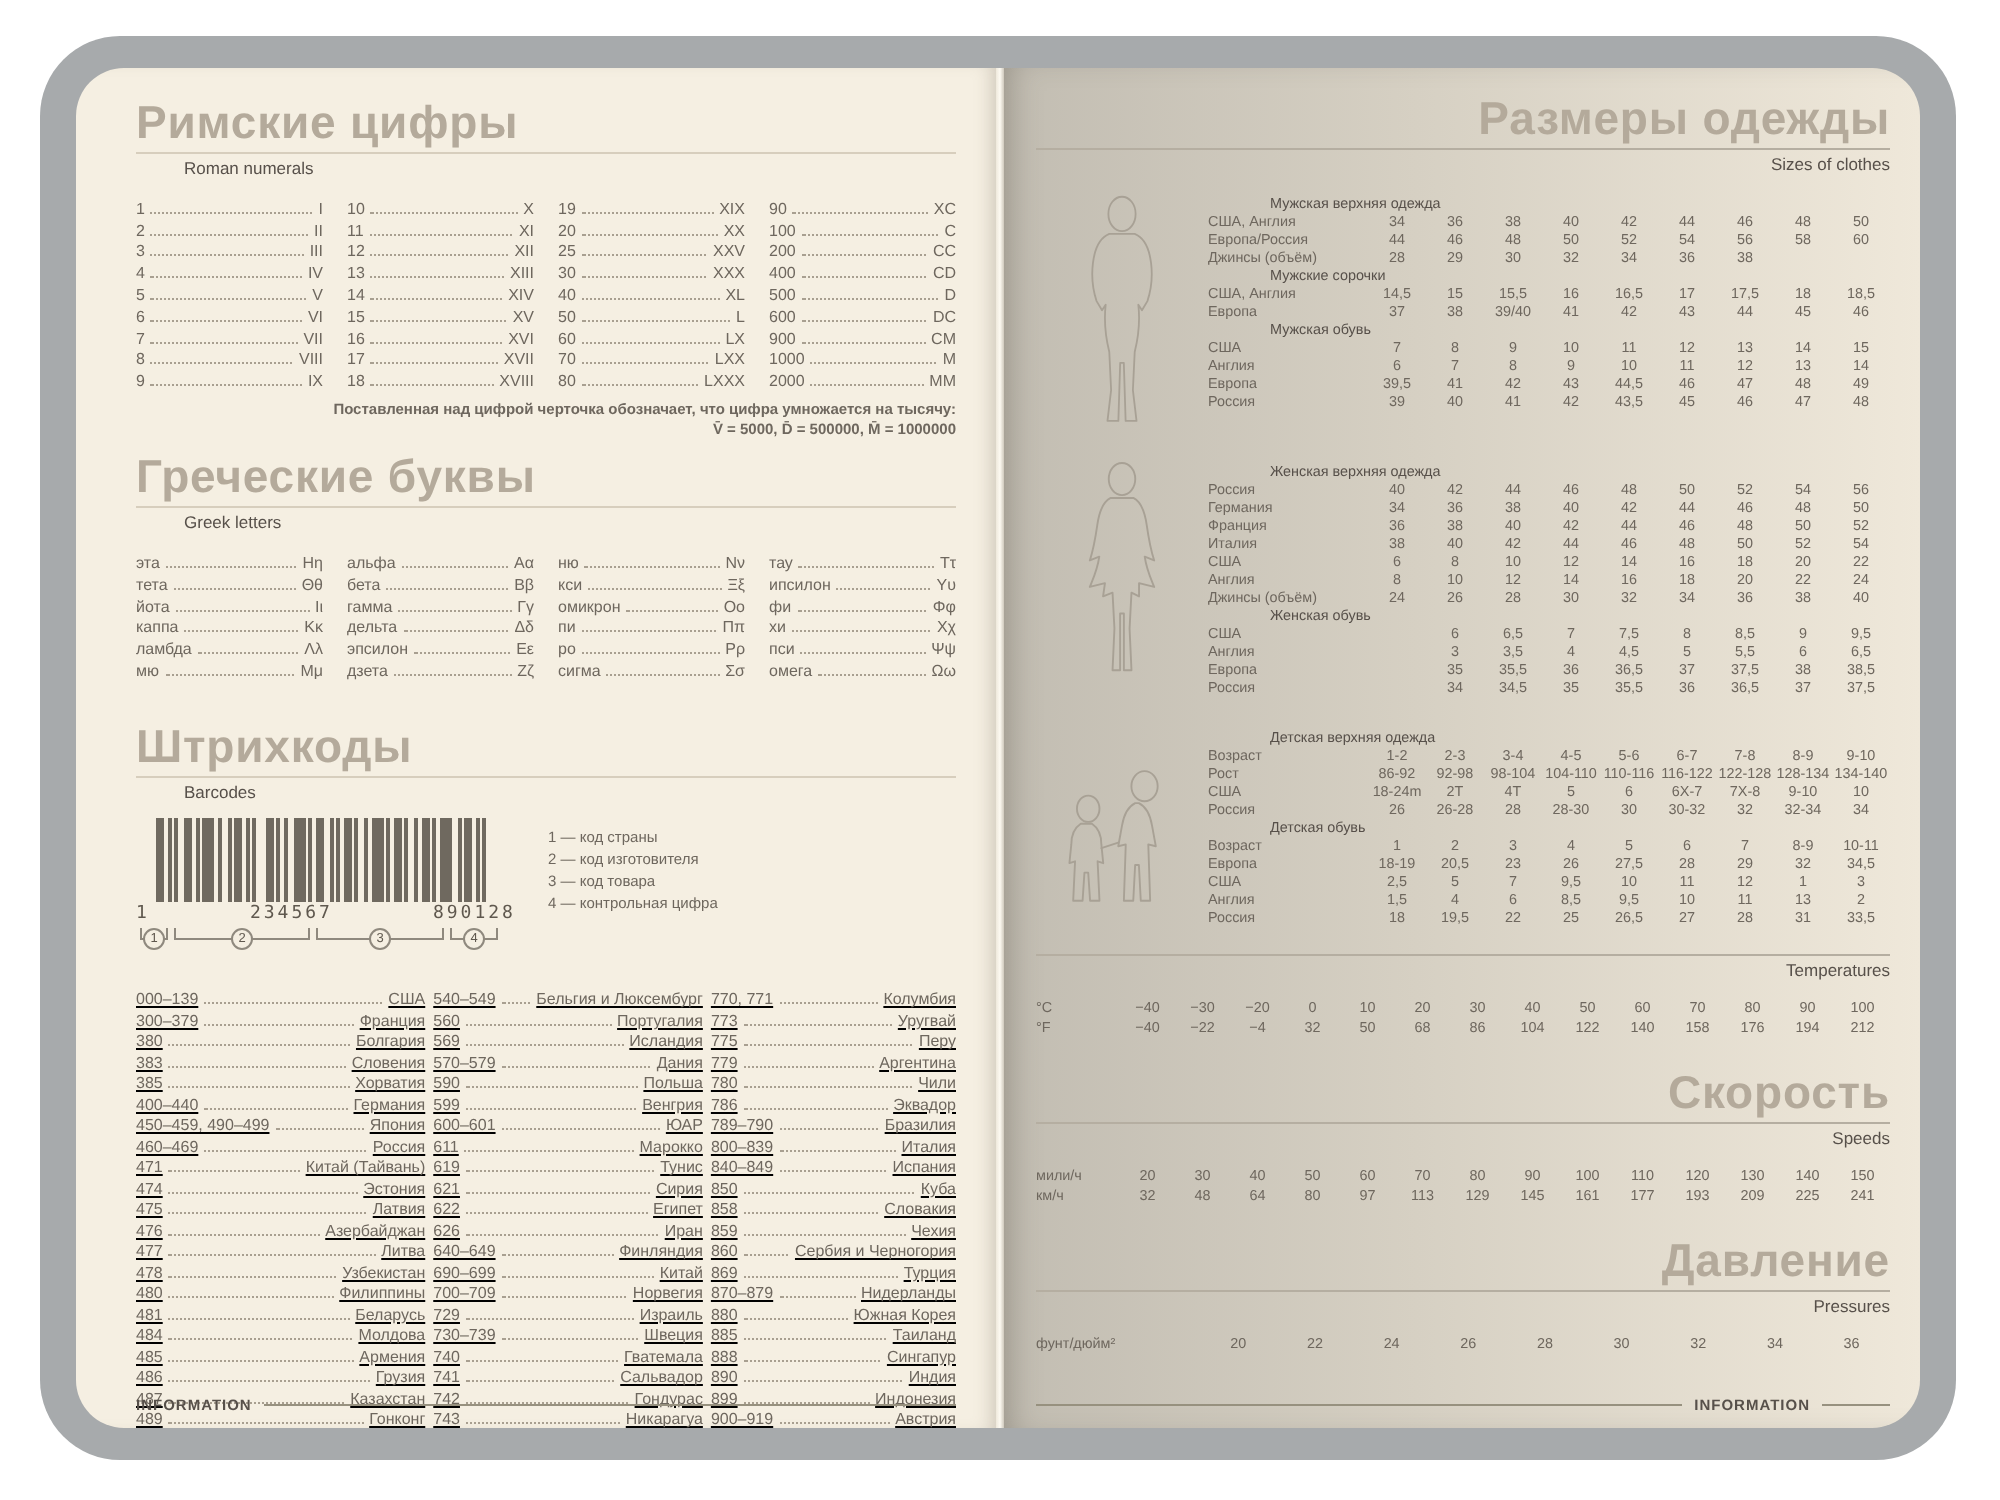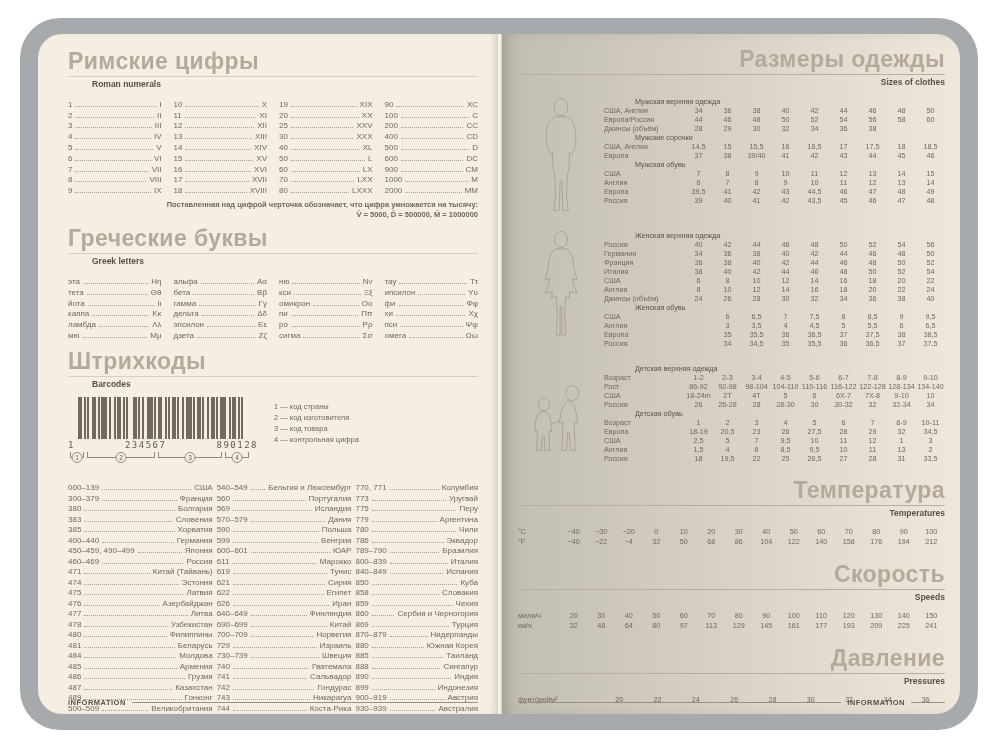--- a/index.html
+++ b/index.html
@@ -9,21 +9,21 @@
   .pages { position:absolute; left:38px; top:34px; width:922px; height:680px; border-radius:24px; overflow:hidden; display:flex; }
   .page { position:relative; height:100%; }
   .page-left { width:460px; background:#f5efe2; padding:14px 20px 18px 30px; box-shadow:inset -7px 0 9px -5px rgba(110,100,85,.28); }
   .page-edge { width:4px; background:linear-gradient(90deg,#efe9dc,#fdfaf2,#cfc9bd); }
   .page-right { width:458px; background:linear-gradient(90deg,#c2bdb2 0%,#d6d0c3 45%,#efe8da 100%); padding:12px 15px 18px 16px; box-shadow:inset 10px 0 16px -8px rgba(85,80,70,.4); }
 
   
   .sec-title { font-size:23px; line-height:26px; color:#b4aa9b; letter-spacing:.4px; font-weight:700; }
   .sec-rule { border-top:1px solid #d7cebd; margin:2px 0 2px; }
   .page-right .sec-rule { border-top-color:#b5aea1; }
-  .sec-sub { font-size:8.5px; font-weight:bold; color:#57504a;padding-left:24px; }
+  .sec-sub { font-size:8.5px; font-weight:normal; color:#57504a;padding-left:24px; }
   .tr { text-align:right; }
 
   
   .leader-grid { display:flex; gap:12px; margin-top:9px; }
   .leader-col { flex:1; min-width:0; }
   .lrow { display:flex; align-items:flex-end; height:10.8px; font-size:8px; color:#6e675e; white-space:nowrap; }
   .ll { flex:0 0 auto; }
   .ldots { flex:1 1 auto; border-bottom:1px dotted #a89f90; margin:0 3px 2px; min-width:4px; }
   .lv { flex:0 0 auto; }
   .note { margin-top:5px; font-size:7.5px; line-height:9.5px; color:#6e675e; text-align:right;font-weight:bold; }
@@ -32,21 +32,21 @@
   .bc-wrap { display:flex; margin-top:8px; height:76px; }
   .bc-block { width:190px; position:relative; }
   .bars { display:flex; height:42px; align-items:stretch; padding-left:10px; }
   .bars i { display:block; background:#6f695f; height:100%; }
   .bc-digits { display:flex; justify-content:space-between; width:190px; font-family:"DejaVu Sans Mono", monospace; font-size:9px; color:#5f584e; margin-top:1px; letter-spacing:1.5px; }
   .bc-groups { display:flex; gap:3px; margin-top:2px; padding-left:2px; }
   .bgroup { position:relative; height:6px; border-left:1px solid #8f897e; border-right:1px solid #8f897e; border-bottom:1px solid #8f897e; }
   .bnum { position:absolute; left:50%; bottom:-6px; transform:translateX(-50%); width:11px; height:11px; border:1px solid #8f897e; border-radius:50%; background:#f5efe2; font-size:6.5px; line-height:9px; text-align:center; color:#5f584e; }
   .bc-legend { margin-left:16px; padding-top:4px; font-size:7.5px; line-height:11px; color:#6e675e; }
 
-  .countries { display:flex; gap:4px; margin-top:9px; }
+  .countries { display:flex; gap:4px; margin-top:9px;text-decoration:underline; }
   .countries .c1 { flex:1.18; } .countries .c2 { flex:1.1; } .countries .c3 { flex:1; }
   .countries .lrow { height:10.5px; }
 
   
   .pfooter { position:absolute; left:30px; right:20px; bottom:7px; display:flex; align-items:center; gap:6px; font-size:7.5px; font-weight:bold; letter-spacing:.5px; color:#57504a; }
   .page-right .pfooter { left:16px; right:15px; }
   .fline { flex:1; border-top:1px solid #97917f; }
   .fline-short { width:34px; border-top:1px solid #97917f; }
 
   
@@ -403,21 +403,21 @@
               </div>
               <div class="lrow">
                 <span class="ll">омега</span>
                 <span class="ldots"></span>
                 <span class="lv">Ωω</span>
               </div>
             </div>
         </div>
       </div>
 
-      <div style="margin-top:8px;">
+      <div style="margin-top:20px;">
         <div class="sec-title">Штрихкоды</div>
         <div class="sec-rule"></div>
         <div class="sec-sub">Barcodes</div>
         <div class="bc-wrap">
           <div class="bc-block">
             <div class="bars">
                 <i style="width: 4px; margin-right: 1.5px;"></i>
                 <i style="width: 2px; margin-right: 1.5px;"></i>
                 <i style="width: 2px; margin-right: 3px;"></i>
                 <i style="width: 4px; margin-right: 1.5px;"></i>
@@ -1222,21 +1222,20 @@
                 <span class="sv">27</span>
                 <span class="sv">28</span>
                 <span class="sv">31</span>
                 <span class="sv">33,5</span>
               </div>
             </div>
         </div>
       </div>
 
       <div class="mt14">
-        <div class="sec-title tr">Температура</div>
         <div class="sec-rule"></div>
         <div class="sec-sub tr">Temperatures</div>
         <div class="urows">
             <div class="srow">
               <span class="sl">°C</span>
               <span class="sv">−40</span>
               <span class="sv">−30</span>
               <span class="sv">−20</span>
               <span class="sv">0</span>
               <span class="sv">10</span>

